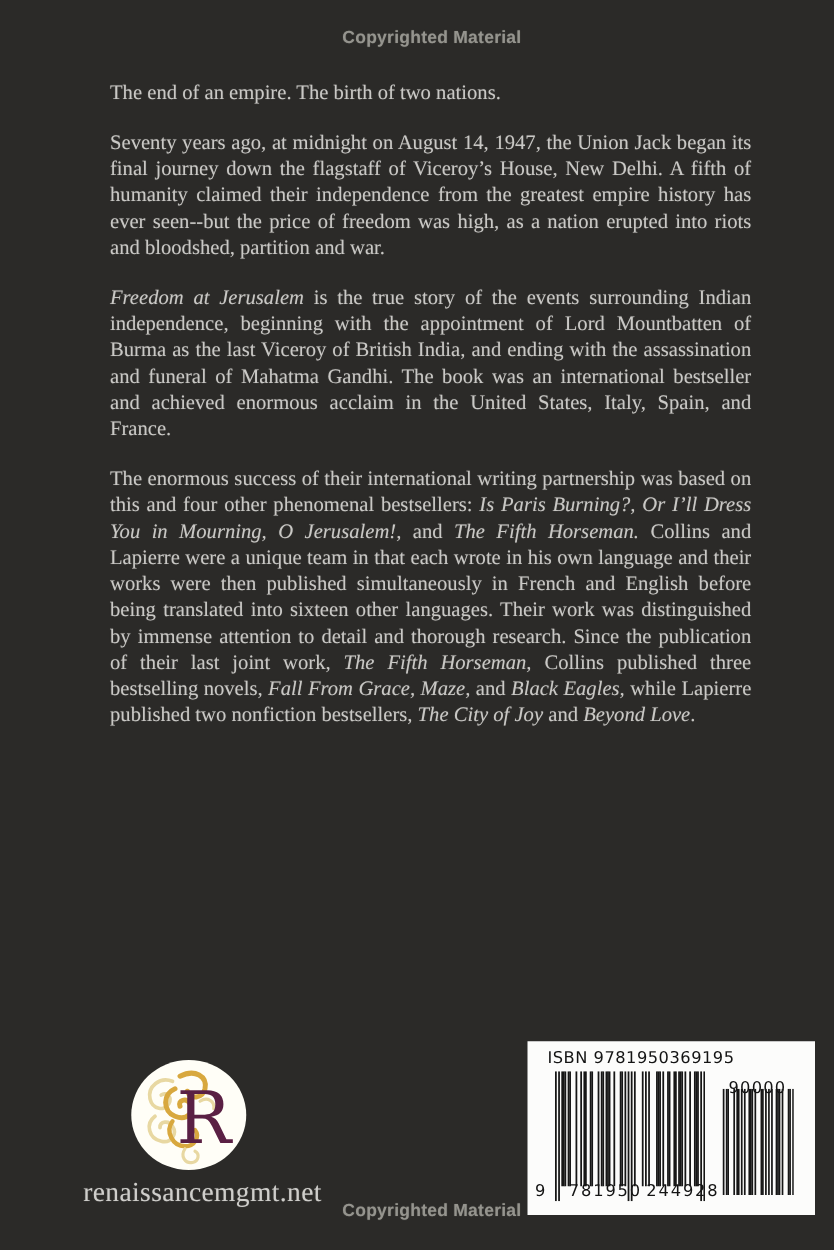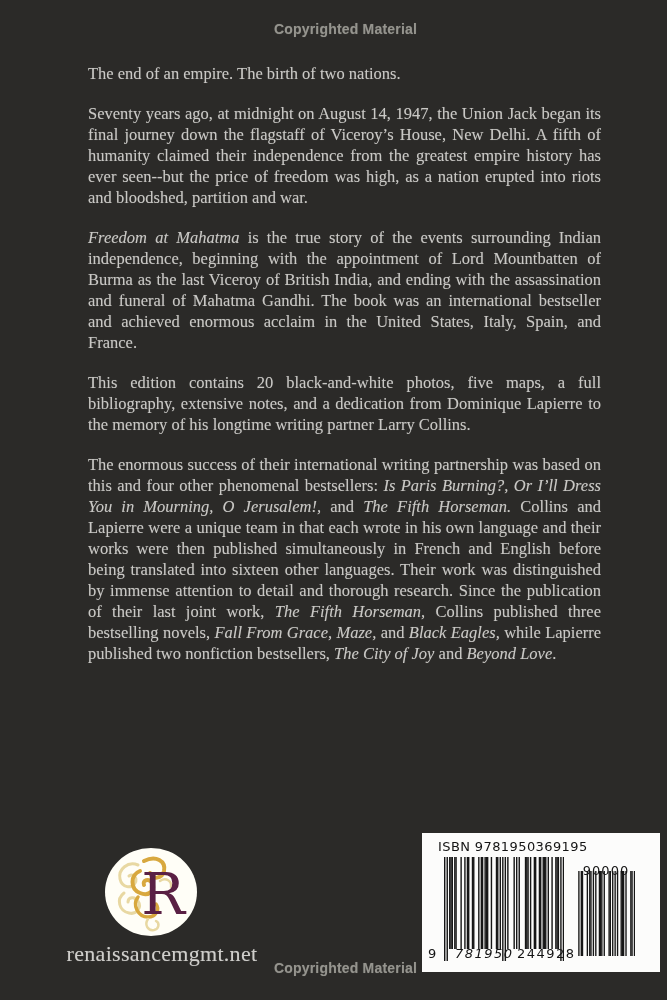--- a/index.html
+++ b/index.html
@@ -27,54 +27,52 @@
   .text-block i{font-style:italic;}
   .publisher-logo{position:absolute;left:92px;top:847px;width:94px;height:92px;}
   .publisher-site{
     position:absolute;left:30px;top:941px;width:240px;text-align:center;
     color:#cfcecb;font-size:22px;letter-spacing:0.3px;
     text-shadow:0 0 1px rgba(200,199,196,.4);
   }
   .barcode-box{
     position:absolute;left:410px;top:833px;width:230px;height:139px;
     background:#fcfcfb;
-    padding-left:8px;
   }
   .isbn-label{
     position:absolute;left:16px;top:6px;
     font-family:"DejaVu Sans","Liberation Sans",sans-serif;
     font-size:13px;color:#141414;letter-spacing:0.4px;white-space:nowrap;
   }
   .bc-main{position:absolute;left:22px;top:24px;}
   .bc-supp{position:absolute;left:155px;top:38px;}
   .bc-digit{
     position:absolute;font-family:"DejaVu Sans","Liberation Sans",sans-serif;
     font-size:13px;color:#141414;top:113px;
   }
   .bc-d0{left:6px;}
-  .bc-d1{left:33px;width:56px;text-align:center;letter-spacing:1.5px;font-style:italic;}
+  .bc-d1{left:33px;width:56px;text-align:center;letter-spacing:1.5px;}
   .bc-d2{left:95px;width:56px;text-align:center;letter-spacing:1.5px;}
   .supp-label{
     position:absolute;left:155px;top:30px;width:58px;text-align:center;
     font-family:"DejaVu Sans","Liberation Sans",sans-serif;
     font-size:13px;color:#141414;letter-spacing:1px;
   }
 </style>
 </head>
 <body>
 
 <div class="canvas">
 
   <div class="watermark top">Copyrighted Material</div>
 
   <div class="text-block">
       <p class="no-justify"><span>The end of an empire. The birth of two nations.</span></p>
       <p><span>Seventy years ago, at midnight on August 14, 1947, the Union Jack began its final journey down the flagstaff of Viceroy’s House, New Delhi. A fifth of humanity claimed their independence from the greatest empire history has ever seen--but the price of freedom was high, as a nation erupted into riots and bloodshed, partition and war.</span></p>
-      <p><i>Freedom at Mahatma</i><span> is the true story of the events surrounding Indian independence, beginning with the appointment of Lord Mountbatten of Burma as the last Viceroy of British India, and ending with the assassination and funeral of Mahatma Gandhi. The book was an international bestseller and achieved enormous acclaim in the United States, Italy, Spain, and France.</span></p>
-      <p><span>This edition contains 20 black-and-white photos, five maps, a full bibliography, extensive notes, and a dedication from Dominique Lapierre to the memory of his longtime writing partner Larry Collins.</span></p>
+      <p><i>Freedom at Jerusalem</i><span> is the true story of the events surrounding Indian independence, beginning with the appointment of Lord Mountbatten of Burma as the last Viceroy of British India, and ending with the assassination and funeral of Mahatma Gandhi. The book was an international bestseller and achieved enormous acclaim in the United States, Italy, Spain, and France.</span></p>
       <p><span>The enormous success of their international writing partnership was based on this and four other phenomenal bestsellers: </span><i>Is Paris Burning?, Or I’ll Dress You in Mourning, O Jerusalem!,</i><span> and </span><i>The Fifth Horseman.</i><span>  Collins and Lapierre were a unique team in that each wrote in his own language and their works were then published simultaneously in French and English before being translated into sixteen other languages. Their work was distinguished by immense attention to detail and thorough research. Since the publication of their last joint work, </span><i>The Fifth Horseman,</i><span> Collins published three bestselling novels, </span><i>Fall From Grace, Maze,</i><span> and </span><i>Black Eagles,</i><span> while Lapierre published two nonfiction bestsellers, </span><i>The City of Joy</i><span> and </span><i>Beyond Love</i><span>.</span></p>
     </div>
 
   <div class="publisher-logo">
     <svg width="94" height="92" viewBox="0 0 94 92">
       <ellipse cx="47" cy="45" rx="46" ry="44" fill="#fffef7"></ellipse>
       <g fill="none" stroke-linecap="round">
         <path d="M34 18 C24 14 14 22 16 32 C18 41 28 42 31 36 C34 31 29 26 25 29" stroke="#e8d8a2" stroke-width="3"></path>
         <path d="M20 46 C12 52 15 64 25 66 C33 68 38 60 34 54 C31 49 24 50 24 55" stroke="#e8d8a2" stroke-width="3"></path>
         <path d="M40 14 C52 8 62 14 60 24 C58 32 48 33 46 26" stroke="#d8a83e" stroke-width="4"></path>

